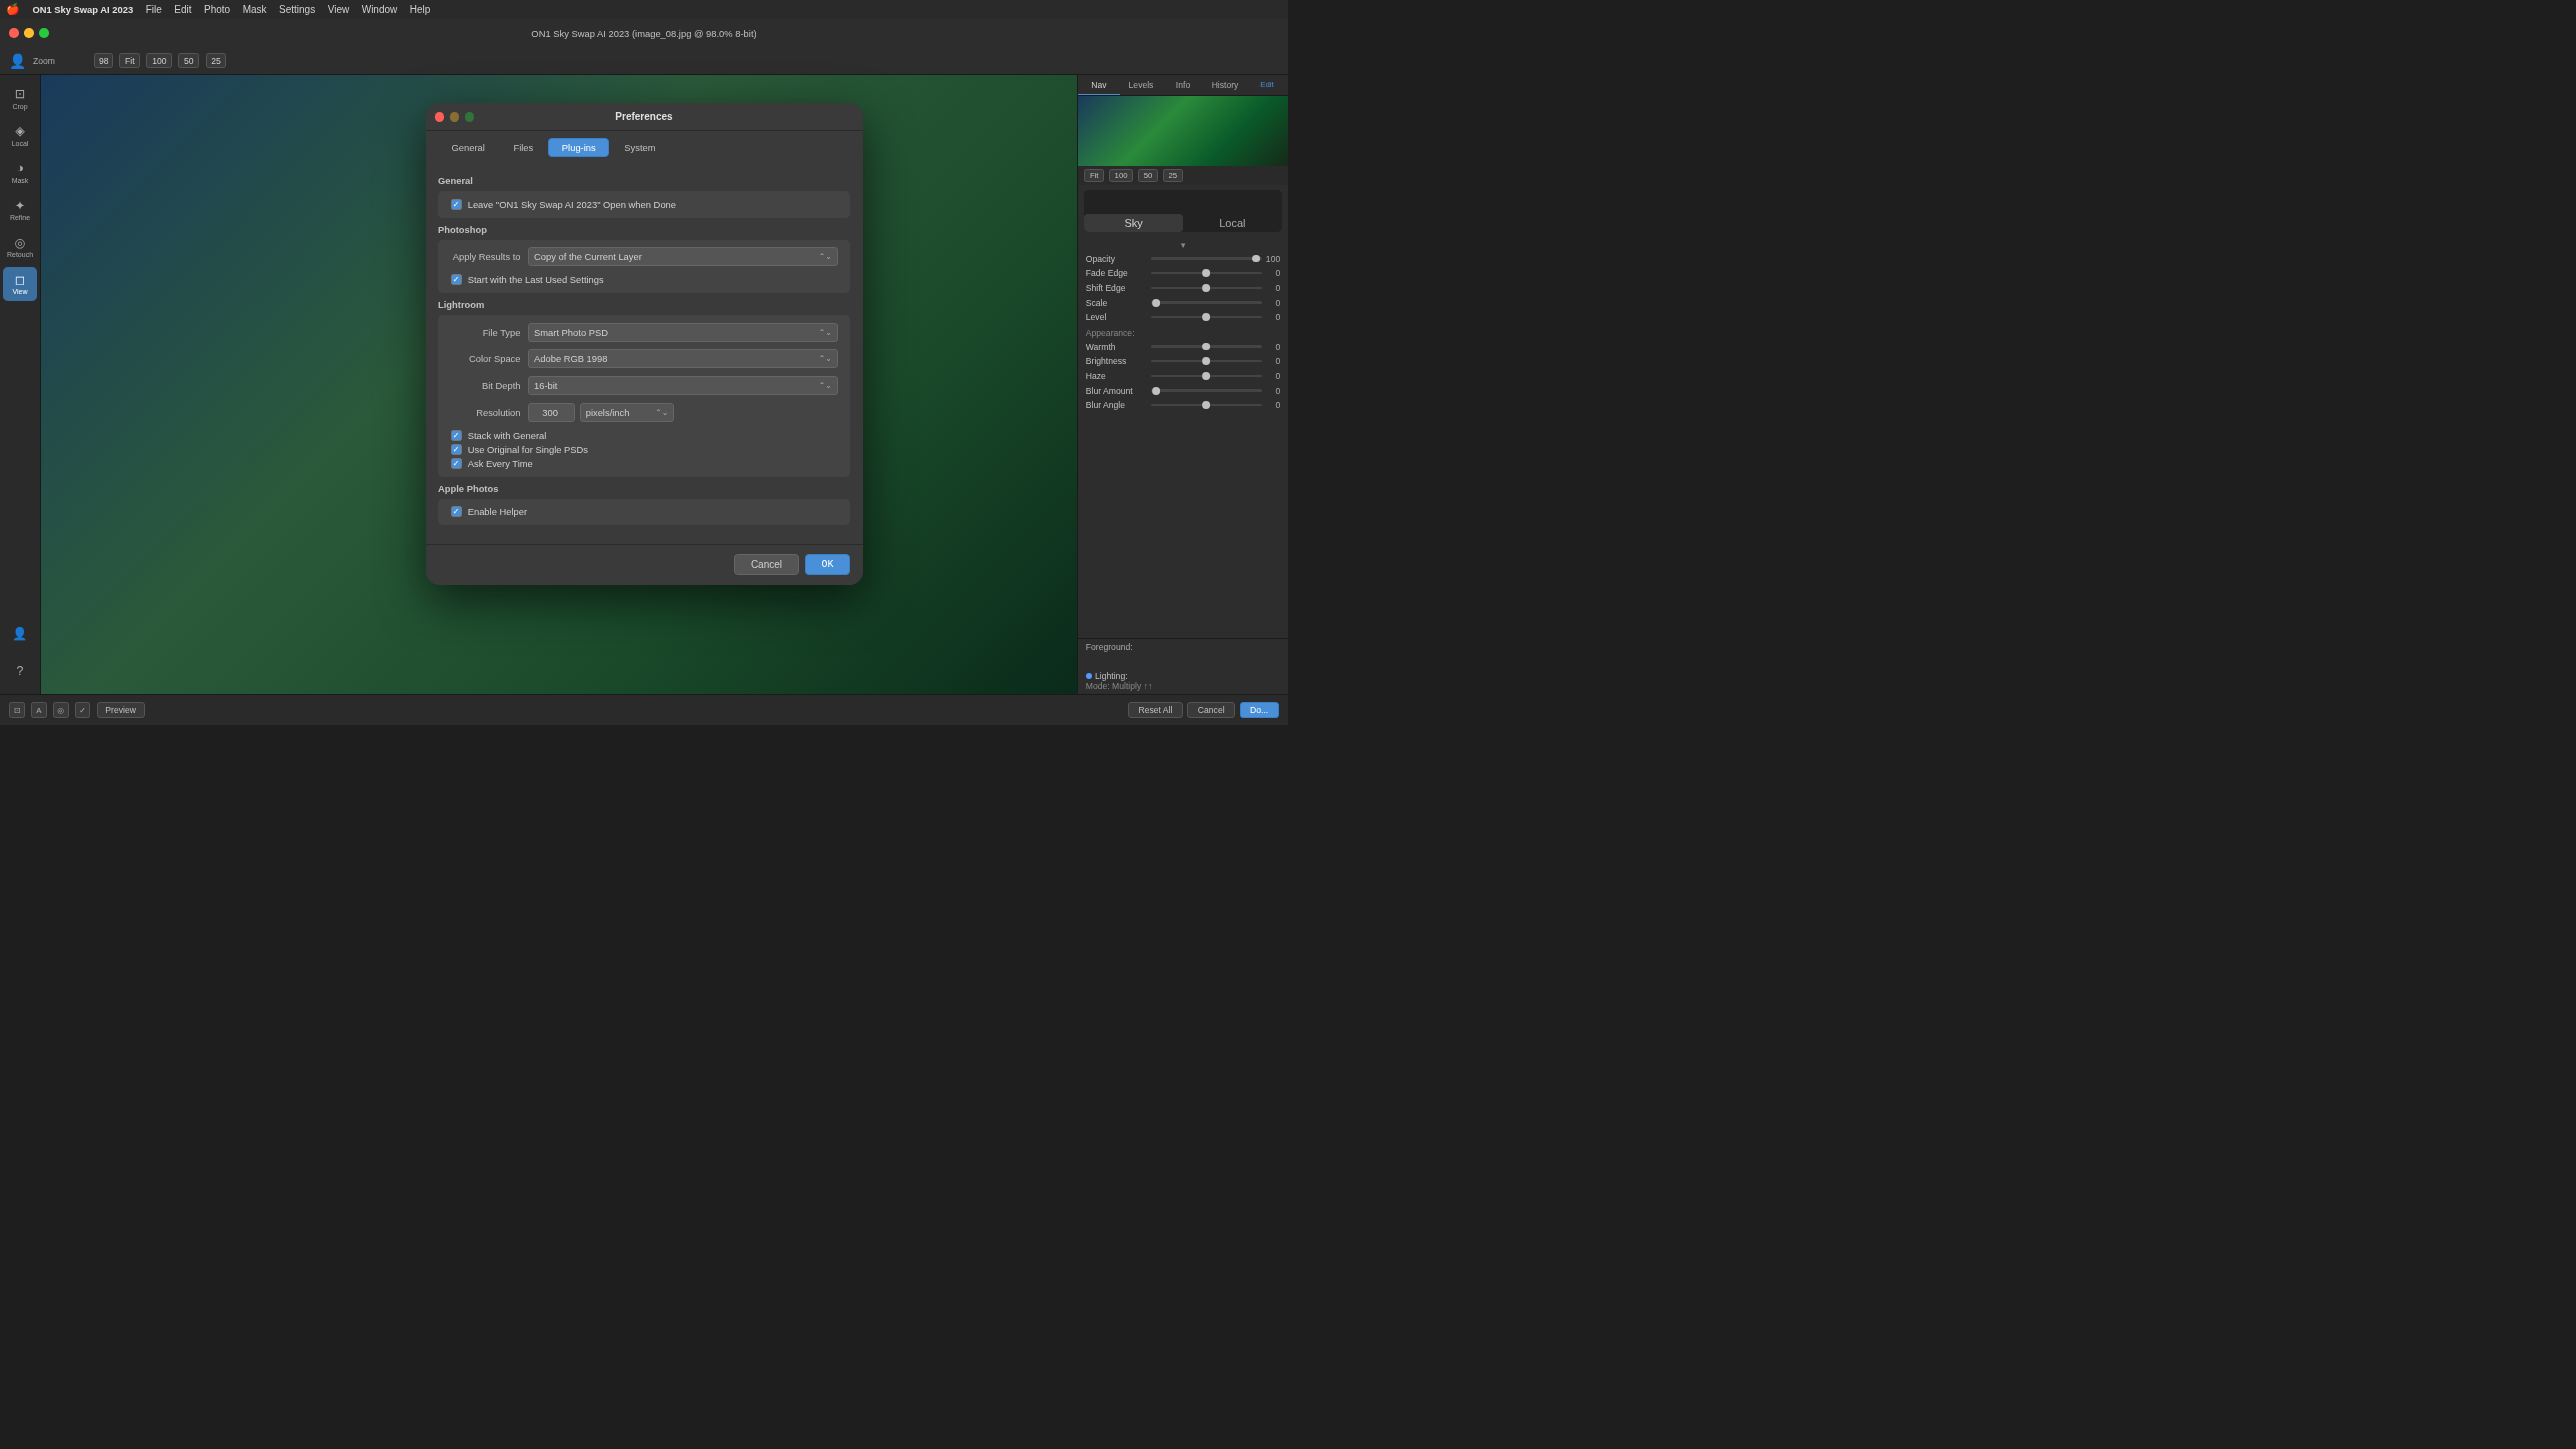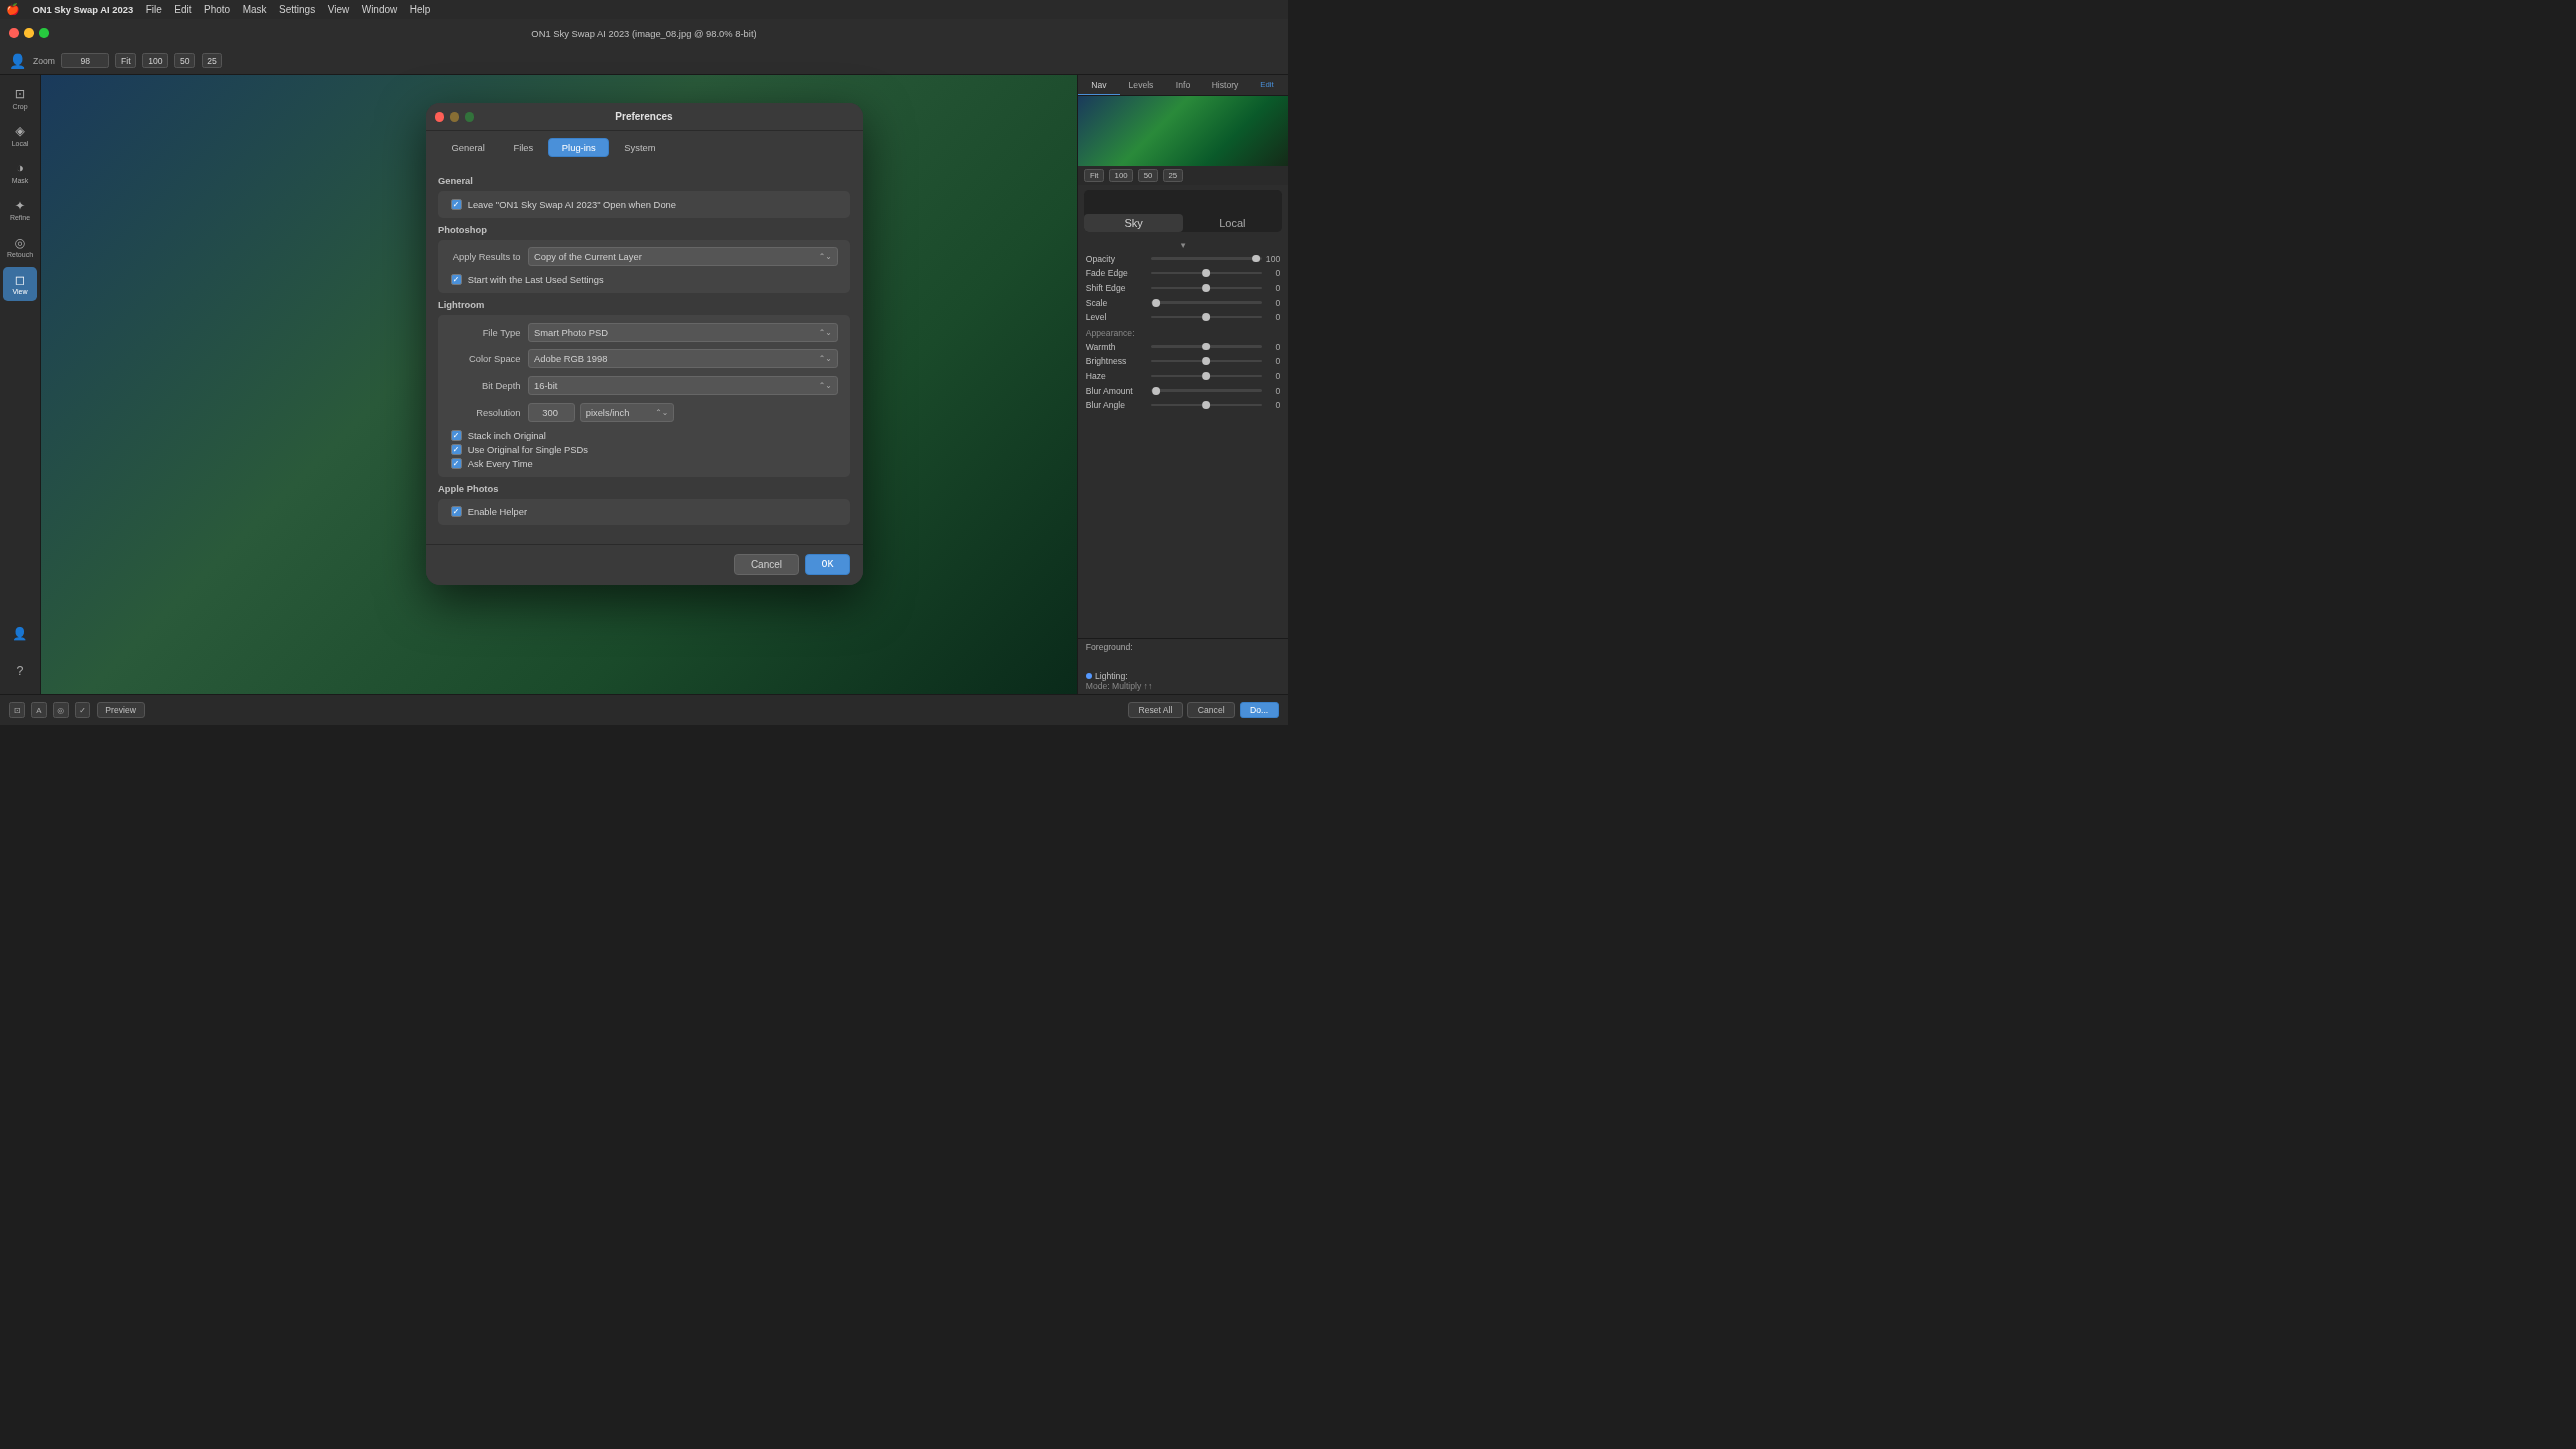--- a/index.html
+++ b/index.html
@@ -74,28 +74,29 @@
       height: 28px;
       background: #2d2d2d;
       display: flex;
       align-items: center;
       padding: 0 9.4px;
       gap: 6.2px;
       border-bottom: 0.8px solid #1a1a1a;
     }
     .zoom-label { color: #aaa; font-size: 8.6px; }
     .zoom-input {
-      width: 48px;
+      width: 19px;
       height: 15.6px;
       background: #3a3a3a;
       border: 0.8px solid #555;
       border-radius: 2.3px;
       color: #d0d0d0;
       font-size: 8.6px;
       text-align: center;
+      margin-left: 33px;
     }
     .zoom-btn {
       padding: 1.6px 4.7px;
       background: #3a3a3a;
       border: 0.8px solid #555;
       border-radius: 2.3px;
       color: #d0d0d0;
       font-size: 8.6px;
       cursor: pointer;
     }
@@ -852,21 +853,21 @@
             <div class="form-select" style="width:94px">
               <span>pixels/inch</span>
               <span class="form-select-arrow">⌃⌄</span>
             </div>
           </div>
         </div>
         <div class="checkbox-row">
           <div class="cb">
             <span class="cb-checkmark">✓</span>
           </div>
-          <span class="cb-label">Stack inch Original</span>
+          <span class="cb-label">Stack with General</span>
         </div>
         <div class="checkbox-row">
           <div class="cb">
             <span class="cb-checkmark">✓</span>
           </div>
           <span class="cb-label">Use Original for Single PSDs</span>
         </div>
         <div class="checkbox-row">
           <div class="cb">
             <span class="cb-checkmark">✓</span>

